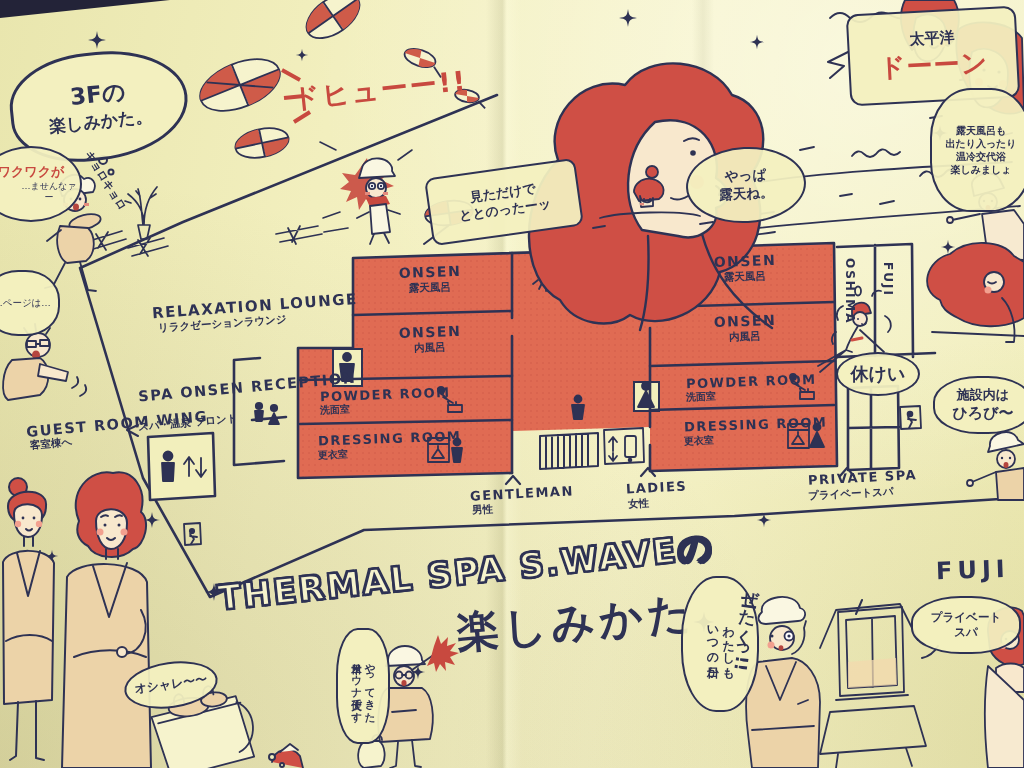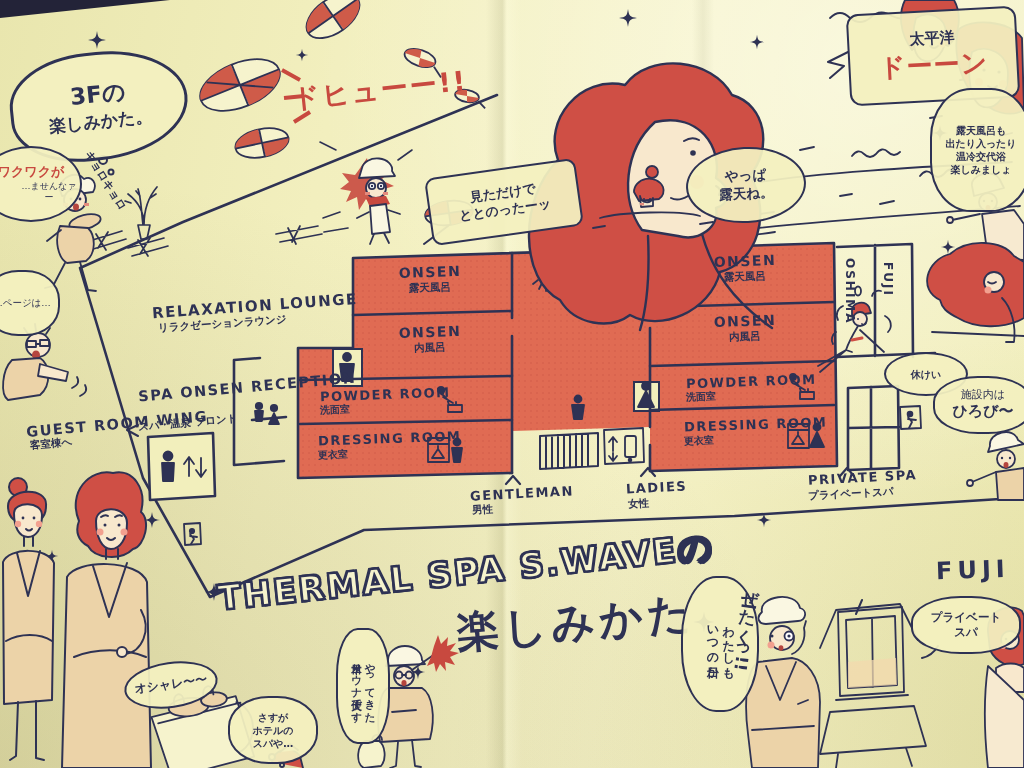--- a/index.html
+++ b/index.html
@@ -450,27 +450,27 @@
   <div class="bubble pre" style="left:428px;top:168px;width:148px;height:64px;border-radius:10px;transform:rotate(-8deg);font-size:13px;font-weight:700;">見ただけで
 ととのったーッ</div>
 
   <div class="bubble" style="left:848px;top:10px;width:166px;height:88px;border-radius:12px;transform:rotate(-3deg);">
     <div style="font-size:15px;font-weight:700;">太平洋</div>
     <div style="font-size:26px;font-weight:800;color:#c8493f;letter-spacing:1px;">ドーーン</div>
   </div>
 
   <div class="bubble pre" style="left:686px;top:147px;width:116px;height:72px;border-radius:50%;transform:rotate(-3deg);font-size:13.5px;font-weight:700;">やっぱ
 露天ね。</div>
-  <div class="bubble" style="left:836px;top:352px;width:80px;height:40px;border-radius:50%;font-size:10px;font-weight:700;margin-left:48px;">休けい</div>
+  <div class="bubble" style="left:836px;top:352px;width:80px;height:40px;border-radius:50%;font-size:18px;font-weight:700;">休けい</div>
   <div class="bubble pre" style="left:930px;top:88px;width:98px;height:120px;border-radius:40%;font-size:10px;font-weight:700;">露天風呂も
 出たり入ったり
 温冷交代浴
 楽しみましょ</div>
   <div class="bubble" style="left:933px;top:376px;width:96px;height:54px;border-radius:45%;">
-    <div style="font-size:11px;font-weight:400;">施設内は</div>
+    <div style="font-size:13px;font-weight:700;">施設内は</div>
     <div style="font-size:15px;font-weight:800;">ひろび〜</div>
   </div>
 
   <div class="b en" style="left:152px;top:297px;font-size:15px;transform:rotate(-4deg);">RELAXATION LOUNGE</div>
   <div class="b jp" style="left:158px;top:317px;font-size:10.5px;transform:rotate(-4deg);">リラクゼーションラウンジ</div>
 
   <div class="b en pre" style="left:138px;top:378px;font-size:14.5px;line-height:1.25;transform:rotate(-5deg);">SPA ONSEN
 RECEPTION</div>
   <div class="b jp" style="left:138px;top:416px;font-size:10.5px;transform:rotate(-5deg);">スパ・温泉 フロント</div>
 
@@ -502,23 +502,20 @@
   <div class="b jp" style="left:472px;top:503px;font-size:10.5px;transform:rotate(-3deg);">男性</div>
   <div class="b en" style="left:626px;top:480px;font-size:13px;transform:rotate(-3deg);">LADIES</div>
   <div class="b jp" style="left:628px;top:497px;font-size:10.5px;transform:rotate(-3deg);">女性</div>
   <div class="b en" style="left:808px;top:470px;font-size:13px;transform:rotate(-3deg);">PRIVATE SPA</div>
   <div class="b jp" style="left:808px;top:487px;font-size:10.5px;transform:rotate(-3deg);">プライベートスパ</div>
 
   <div class="b outline-text" style="left:218px;top:576px;font-size:34px;transform:rotate(-6deg);transform-origin:left center;">THERMAL SPA S.WAVEの</div>
   <div class="b" style="left:456px;top:594px;font-size:43px;font-weight:800;letter-spacing:4px;transform:rotate(-5deg);white-space:nowrap;">楽しみかた</div>
 
   <div class="bubble" style="left:124px;top:662px;width:90px;height:42px;border-radius:50%;transform:rotate(-8deg);font-size:12px;font-weight:700;">オシャレ〜〜</div>
-  <div class="bubble pre" style="left:228px;top:696px;width:86px;height:64px;border-radius:45%;font-size:10px;font-weight:600;">さすが
-ホテルの
-スパや…</div>
   <div class="bubble vert pre" style="left:336px;top:628px;width:50px;height:112px;border-radius:40%;font-size:10.5px;font-weight:700;">やってきた
 日本サウナ大使です</div>
 
   <div class="bubble vert pre" style="left:681px;top:576px;width:74px;height:132px;border-radius:45%;font-size:12px;font-weight:700;">わたしも
 いつの日か</div>
   <div class="b vert" style="left:733px;top:578px;height:132px;font-size:17px;font-weight:800;transform:rotate(8deg);">ぜーたくっ!!</div>
   <div class="b" style="left:936px;top:556px;font-size:24px;font-weight:700;letter-spacing:5px;transform:rotate(-2deg);">FUJI</div>
   <div class="bubble pre" style="left:911px;top:596px;width:106px;height:54px;border-radius:45%;font-size:11.5px;font-weight:700;text-align:center;">プライベート
 スパ</div>
 </div>

